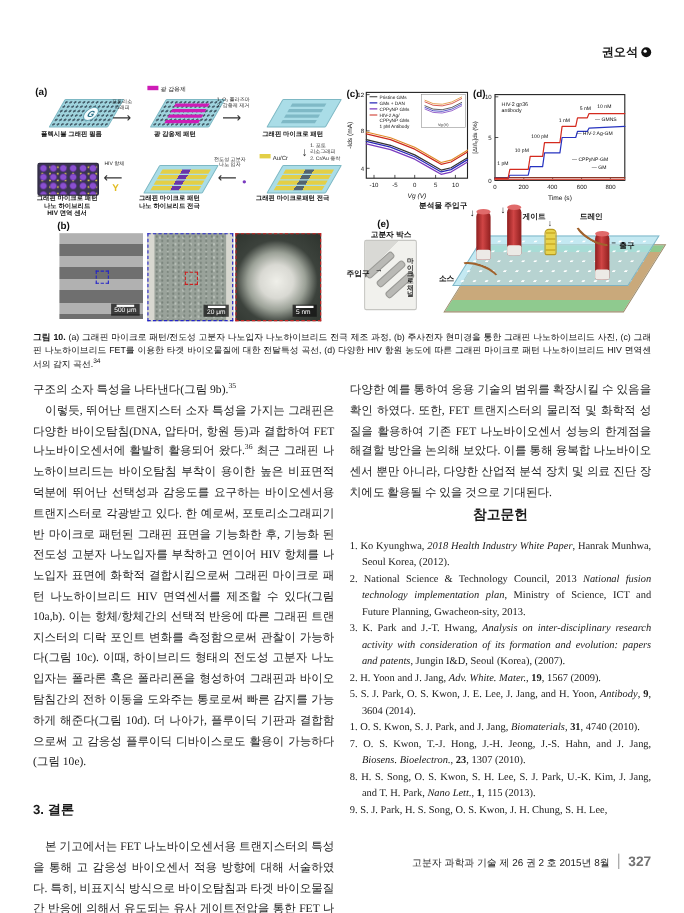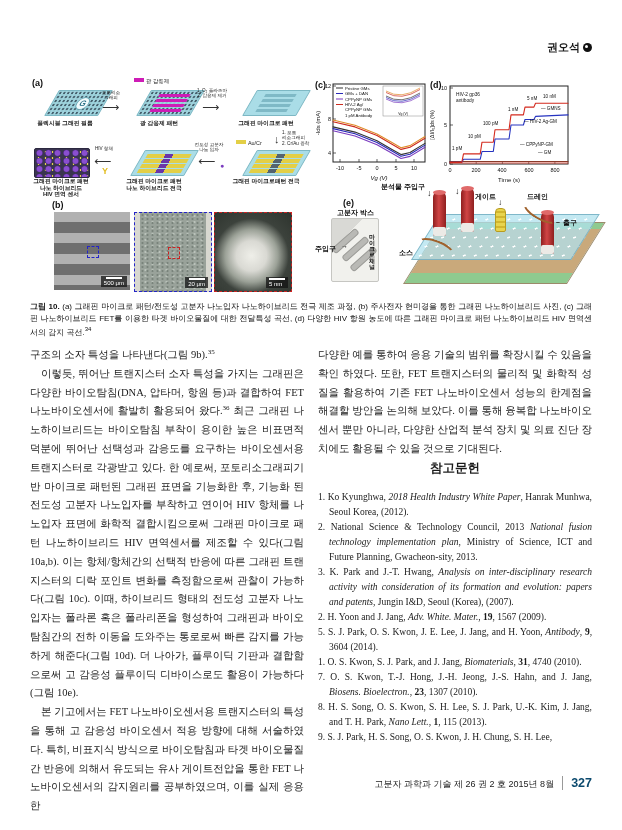--- a/index.html
+++ b/index.html
@@ -67,21 +67,21 @@
   #colL{left:30px;} #colR{left:318px;}
   .para{margin:0;}
   .para.indent{text-indent:11px;}
   .para sup{font-size:7px;line-height:0;}
   .h2{font-family:"Liberation Sans","DejaVu Sans",sans-serif;font-weight:bold;font-size:12px;margin:24px 0 16px 0;text-align:left;}
   .refhead{font-family:"Liberation Sans","DejaVu Sans",sans-serif;font-weight:bold;font-size:12.5px;text-align:center;margin:0 0 12px 0;}
   .refs{font-size:9.5px;line-height:15px;}
   .ref{padding-left:11px;text-indent:-11px;text-align:justify;}
   
   #foot{position:absolute;left:30px;top:776px;width:562px;text-align:right;font-family:"Liberation Sans","DejaVu Sans",sans-serif;font-size:9px;color:#222;}
-  #foot .pg{font-size:12.5px;font-weight:bold;border-left:1.5px solid #999;padding-left:8px;margin-left:8px;color:#0c4a6e;}
+  #foot .pg{font-size:12.5px;font-weight:bold;border-left:1.5px solid #999;padding-left:8px;margin-left:8px;color:#737373;}
 </style>
 </head>
 <body>
 
 <div id="page">
 
   <div class="hdr">
     <span>권오석</span><span class="dot"></span>
   </div>
 
@@ -291,20 +291,21 @@
       <div class="pe-lab" style="left:84px;top:66px;">소스</div>
       <div class="curvearrow" style="left:100px;top:58px;transform:rotate(200deg);"></div>
     </div>
   </div>
 
   <div id="cap"><span style="font-weight: bold;">그림 10.</span><span> (a) 그래핀 마이크로 패턴/전도성 고분자 나노입자 나노하이브리드 전극 제조 과정, (b) 주사전자 현미경을 통한 그래핀 나노하이브리드 사진, (c) 그래핀 나노하이브리드 FET를 이용한 타겟 바이오물질에 대한 전달특성 곡선, (d) 다양한 HIV 항원 농도에 따른 그래핀 마이크로 패턴 나노하이브리드 HIV 면역센서의 감지 곡선.</span><sup>34</sup></div>
 
   <div class="col" id="colL">
     <p class="para"><span>구조의 소자 특성을 나타낸다(그림 9b).</span><sup>35</sup></p>
     <p class="para indent"><span>이렇듯, 뛰어난 트랜지스터 소자 특성을 가지는 그래핀은 다양한 바이오탐침(DNA, 압타머, 항원 등)과 결합하여 FET 나노바이오센서에 활발히 활용되어 왔다.</span><sup>36</sup><span> 최근 그래핀 나노하이브리드는 바이오탐침 부착이 용이한 높은 비표면적 덕분에 뛰어난 선택성과 감응도를 요구하는 바이오센서용 트랜지스터로 각광받고 있다. 한 예로써, 포토리소그래피기반 마이크로 패턴된 그래핀 표면을 기능화한 후, 기능화 된 전도성 고분자 나노입자를 부착하고 연이어 HIV 항체를 나노입자 표면에 화학적 결합시킴으로써 그래핀 마이크로 패턴 나노하이브리드 HIV 면역센서를 제조할 수 있다(그림 10a,b). 이는 항체/항체간의 선택적 반응에 따른 그래핀 트랜지스터의 디락 포인트 변화를 측정함으로써 관찰이 가능하다(그림 10c). 이때, 하이브리드 형태의 전도성 고분자 나노입자는 폴라론 혹은 폴라리폰을 형성하여 그래핀과 바이오탐침간의 전하 이동을 도와주는 통로로써 빠른 감지를 가능하게 해준다(그림 10d). 더 나아가, 플루이딕 기판과 결합함으로써 고 감응성 플루이딕 디바이스로도 활용이 가능하다(그림 10e).</span></p>
+    <div class="h2">3. 결론</div>
     <p class="para indent"><span>본 기고에서는 FET 나노바이오센서용 트랜지스터의 특성을 통해 고 감응성 바이오센서 적용 방향에 대해 서술하였다. 특히, 비표지식 방식으로 바이오탐침과 타겟 바이오물질간 반응에 의해서 유도되는 유사 게이트전압을 통한 FET 나노바이오센서의 감지원리를 공부하였으며, 이를 실제 응용한</span></p>
   </div>
 
   <div class="col" id="colR">
     <p class="para"><span>다양한 예를 통하여 응용 기술의 범위를 확장시킬 수 있음을 확인 하였다. 또한, FET 트랜지스터의 물리적 및 화학적 성질을 활용하여 기존 FET 나노바이오센서 성능의 한계점을 해결할 방안을 논의해 보았다. 이를 통해 융복합 나노바이오센서 뿐만 아니라, 다양한 산업적 분석 장치 및 의료 진단 장치에도 활용될 수 있을 것으로 기대된다.</span></p>
     <div class="refhead">참고문헌</div>
     <div class="refs" id="reflist">
         <div class="ref"><span>1. Ko Kyunghwa, </span><span style="font-style: italic;">2018 Health Industry White Paper</span><span>, Hanrak Munhwa, Seoul Korea, (2012).</span></div>
         <div class="ref"><span>2. National Science &amp; Technology Council, 2013 </span><span style="font-style: italic;">National fusion technology implementation plan</span><span>, Ministry of Science, ICT and Future Planning, Gwacheon-sity, 2013.</span></div>
         <div class="ref"><span>3. K. Park and J.-T. Hwang, </span><span style="font-style: italic;">Analysis on inter-disciplinary research activity with consideration of its formation and evolution: papers and patents</span><span>, Jungin I&amp;D, Seoul (Korea), (2007).</span></div>

